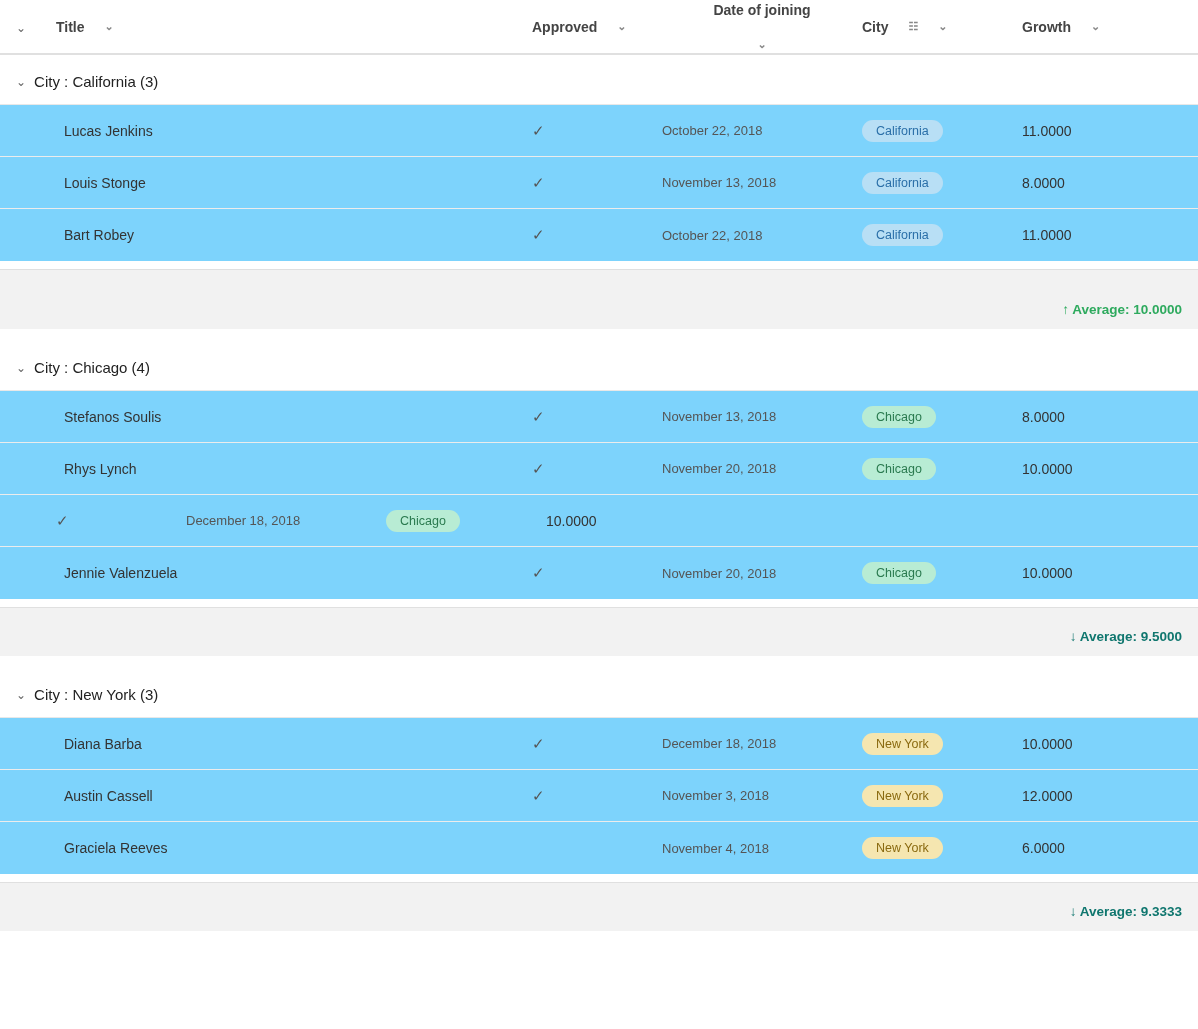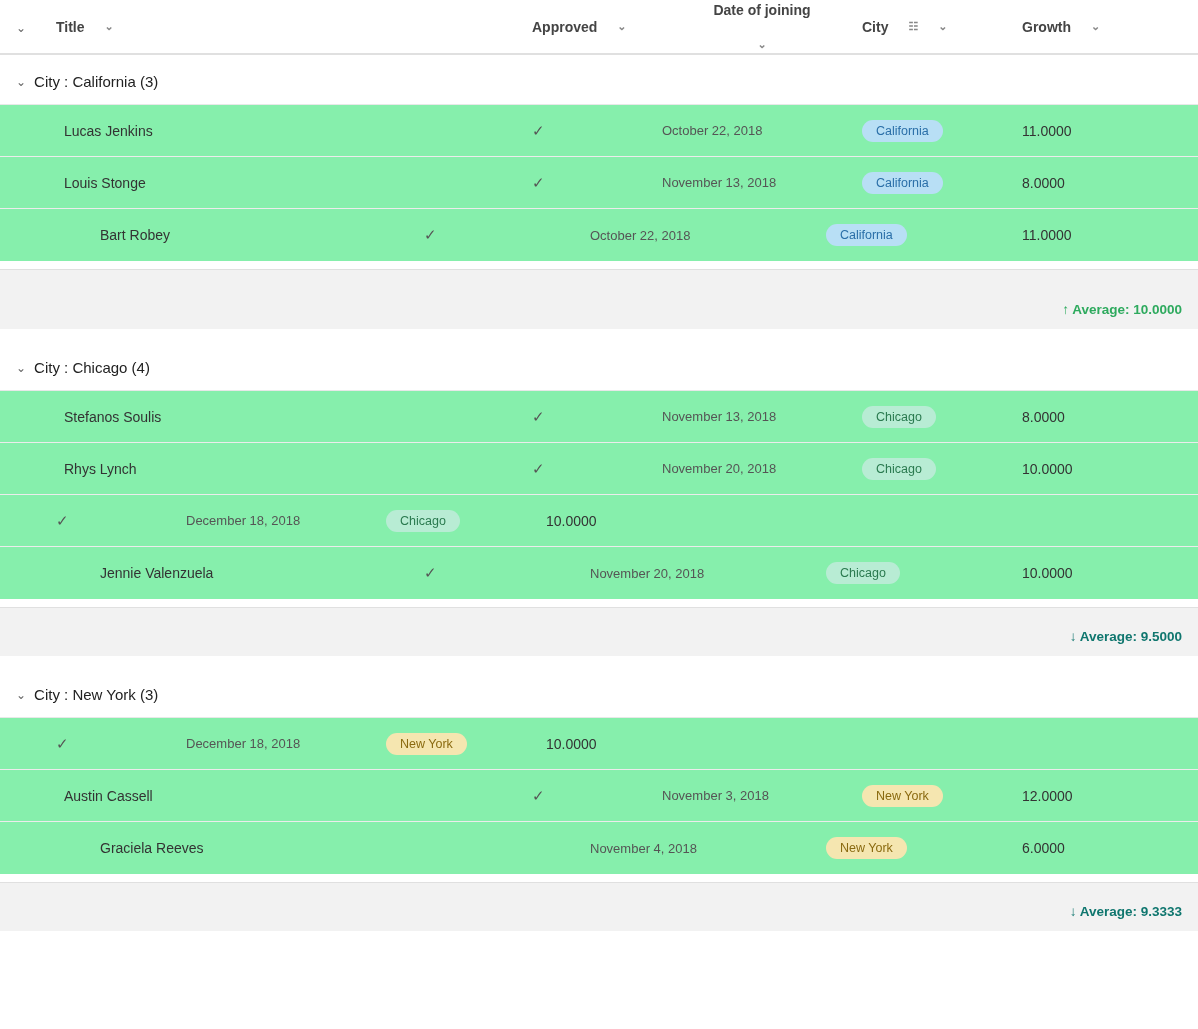--- a/index.html
+++ b/index.html
@@ -72,25 +72,24 @@
       cursor: pointer;
     }
 
     
     .data-row {
       display: flex;
       align-items: center;
       padding: 0 16px;
       height: 52px;
       border-bottom: 1px solid #ececec;
-      background: #86efac;
+      background: #7dd3fc;
     }
     .data-row:last-child {
       border-bottom: none;
-      gap: 36px;
     }
     .cell-expand { width: 40px; flex-shrink: 0; }
     .cell-title { flex: 1; min-width: 0; font-size: 14px; color: #333; padding-left: 8px; }
     .cell-approved { width: 130px; flex-shrink: 0; color: #555; font-size: 15px; }
     .cell-date { width: 200px; flex-shrink: 0; font-size: 13px; color: #555; }
     .cell-city { width: 160px; flex-shrink: 0; }
     .cell-growth { width: 160px; flex-shrink: 0; font-size: 14px; color: #333; }
 
     .city-badge {
       display: inline-block;
@@ -244,20 +243,21 @@
         </div>
       </div>
       <div class="group-wrapper">
         <div class="group-section">
           <div class="group-header-row">
             <span class="chevron-icon">⌄</span>
             <span class="group-title">City : New York (3)</span>
           </div>
           <div class="data-row">
             <div class="cell-expand"></div>
+            <div class="cell-title">Diana Barba</div>
             <div class="cell-approved"><span class="checkmark">✓</span></div>
             <div class="cell-date">December 18, 2018</div>
             <div class="cell-city"><span class="city-badge badge-newyork">New York</span></div>
             <div class="cell-growth">10.0000</div>
           </div>
           <div class="data-row">
             <div class="cell-expand"></div>
             <div class="cell-title">Austin Cassell</div>
             <div class="cell-approved"><span class="checkmark">✓</span></div>
             <div class="cell-date">November 3, 2018</div>

